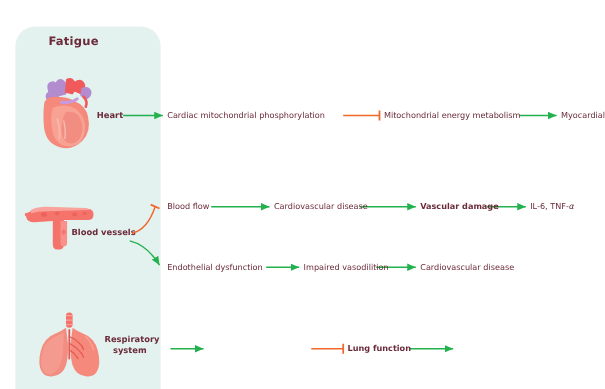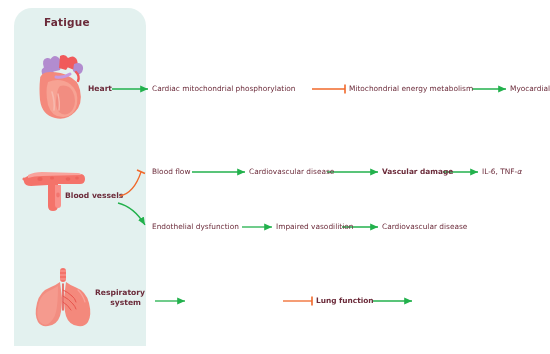--- a/index.html
+++ b/index.html
@@ -3,21 +3,21 @@
 <meta charset="utf-8">
 <style>
   html,body{margin:0;padding:0;}
   body{
     width:550px;height:354px;
     background:#ffffff;
     font-family:"DejaVu Sans", sans-serif;
     overflow:hidden;
     position:relative;
   }
-  #figure{position:relative;width:550px;height:282px;}
+  #figure{position:relative;width:550px;height:282px;margin-top:16px;}
 
   
   .panel{
     position:absolute;
     left:14px;top:8px;
     width:132px;height:338px;
     background:#e3f1ef;
     border-radius:18px 18px 0 0;
   }
   .panel-title{
@@ -30,21 +30,21 @@
     font-family:"DejaVu Sans", sans-serif;
   }
 
   
   .organ-label{
     position:absolute;
     font-size:7.6px;
     font-weight:bold;
     color:#6b2b3a;
     line-height:10px;
-    text-align:right;
+    text-align:center;
     white-space:pre-line;
   }
   #organ-label-heart{left:88px;top:84px;}
   #organ-label-vessels{left:65px;top:191px;}
   #organ-label-resp{left:95px;top:288px;width:46px;}
 
   
   .node{
     position:absolute;
     font-size:7.4px;

